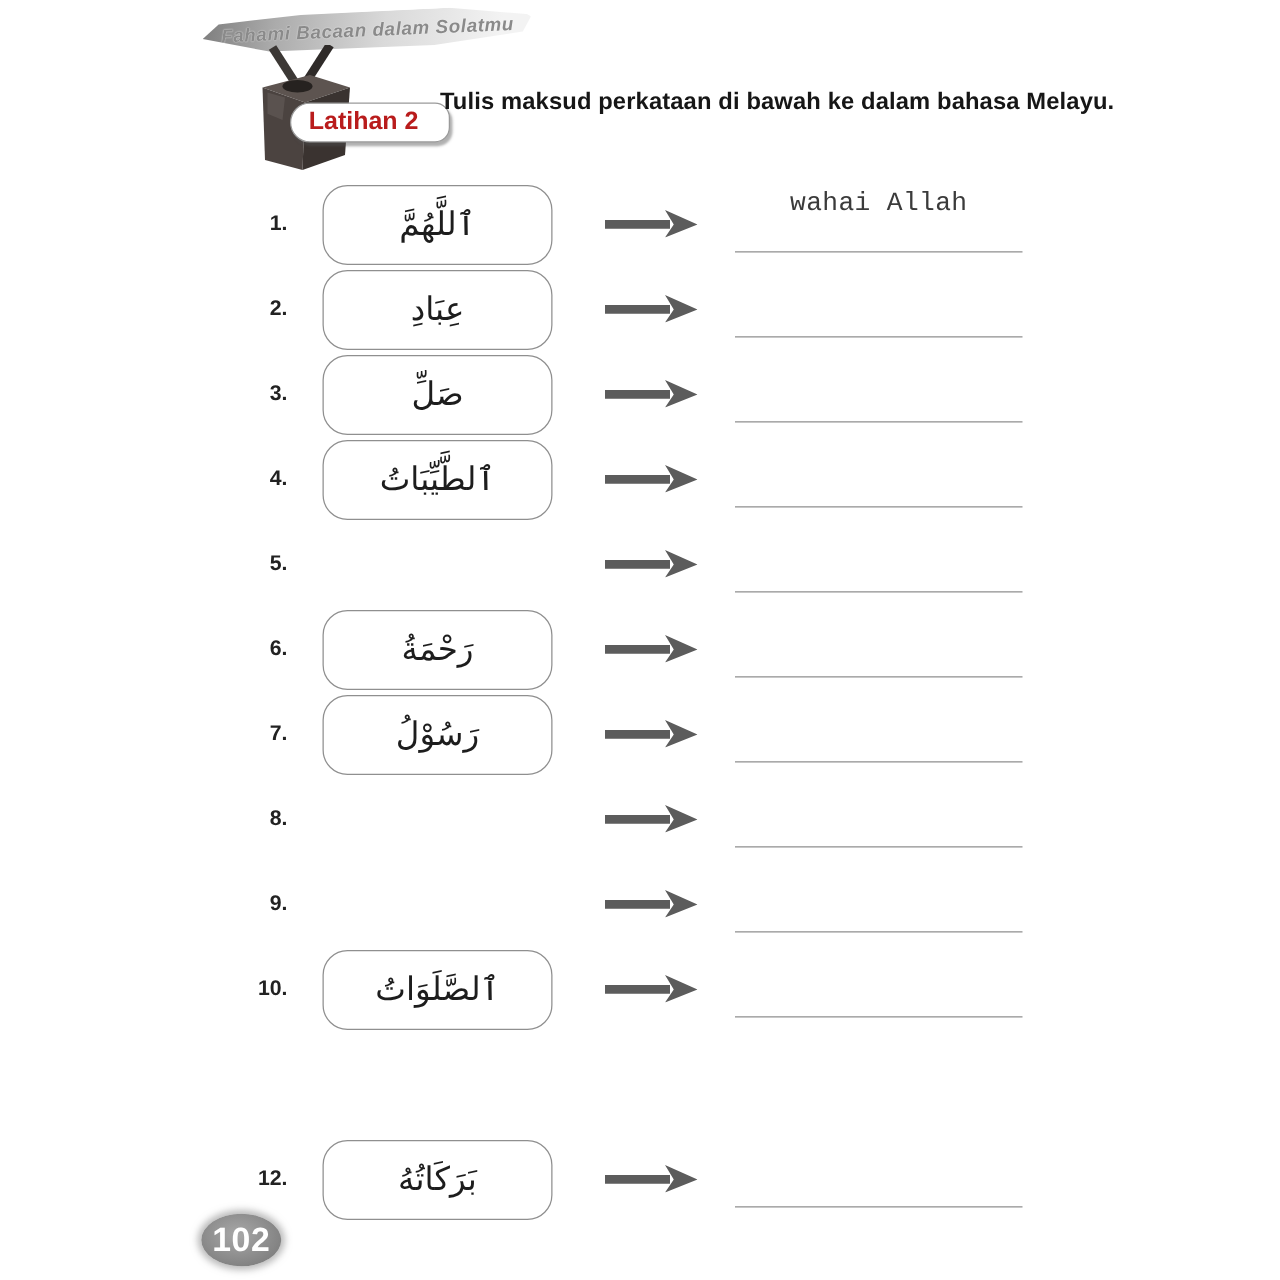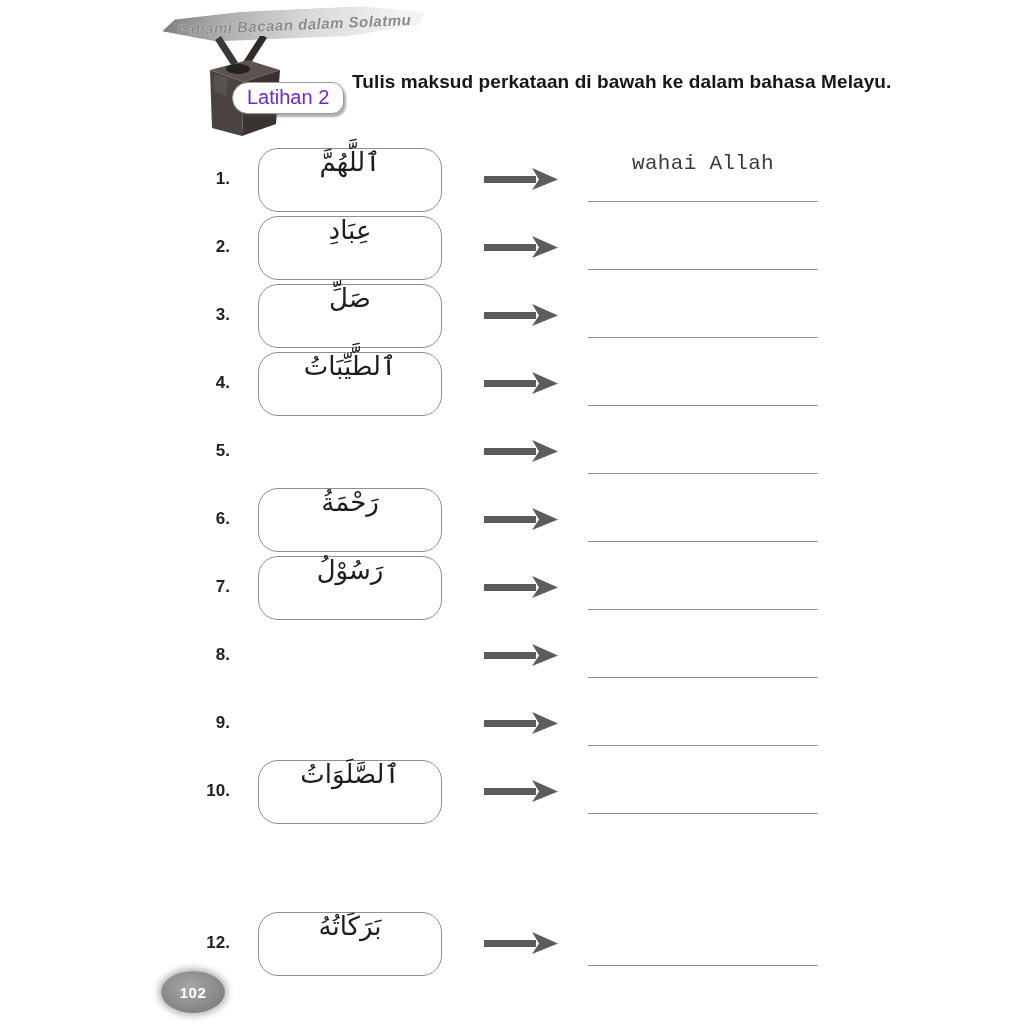--- a/index.html
+++ b/index.html
@@ -23,44 +23,44 @@
   .banner span{
     font-style:italic;font-weight:bold;font-size:15px;color:#8a8a8a;
     letter-spacing:.5px;white-space:nowrap;
     text-shadow:0 0 1px #ffffff;
   }
   
   .pen-holder{position:absolute;left:188px;top:36px;width:110px;height:102px;}
   
   .ex-label{
     position:absolute;left:232px;top:82px;
-    padding:3px 14px 4px 14px;
+    padding:3px 24px 4px 14px;
     background:#ffffff;
     border:1.5px solid #9a9a9a;
     border-radius:16px 12px 12px 16px;
     box-shadow:2px 3px 2px rgba(80,80,80,.45);
-    font-weight:normal;font-size:20px;color:#6d28d9;
+    font-weight:bold;font-size:20px;color:#b91c1c;
     white-space:nowrap;
   }
   .instruction{
     position:absolute;left:352px;top:71px;
     font-weight:bold;font-size:19px;color:#161616;
     white-space:nowrap;letter-spacing:.1px;
   }
   
   .row{position:absolute;left:190px;width:650px;height:62px;}
   .row .num{
     position:absolute;left:0;top:21px;width:40px;
     text-align:right;font-size:17px;font-weight:bold;color:#222;
   }
   .row .word-box{
     position:absolute;left:68px;top:0;width:182px;height:62px;
     border:1.6px solid #8f8f8f;border-radius:20px;
     background:#ffffff;
-    display:flex;justify-content:center;
+    display:flex;align-items:center;justify-content:center;
   }
   .row .arabic{
     font-family:"DejaVu Sans", sans-serif;
     font-size:26px;color:#1d1d1d;line-height:1;
     direction:rtl;white-space:nowrap;
   }
   .row .arrow{position:absolute;left:294px;top:20px;}
   .row .answer{
     position:absolute;left:398px;top:0;width:230px;height:53px;
     border-bottom:1.6px solid #8f8f8f;
@@ -71,21 +71,21 @@
     font-size:21px;color:#3b3b3b;letter-spacing:.3px;font-family:Liberation Mono, monospace;
   }
   
   .page-num{
     position:absolute;left:161px;top:971px;width:64px;height:42px;
     background:radial-gradient(ellipse at 45% 40%, #a8a8a8 0%, #8b8b8b 55%, #737373 100%);
     border-radius:50%;
     box-shadow:0 0 6px 3px rgba(130,130,130,.55);
     display:flex;align-items:center;justify-content:center;
   }
-  .page-num span{color:#ffffff;font-weight:bold;font-size:15px;letter-spacing:.5px;}
+  .page-num span{color:#ffffff;font-weight:bold;font-size:27px;letter-spacing:.5px;}
 </style>
 </head>
 <body>
 
 <div class="page">
 
   <div class="banner">
     <span>Fahami Bacaan dalam Solatmu</span>
   </div>
 

